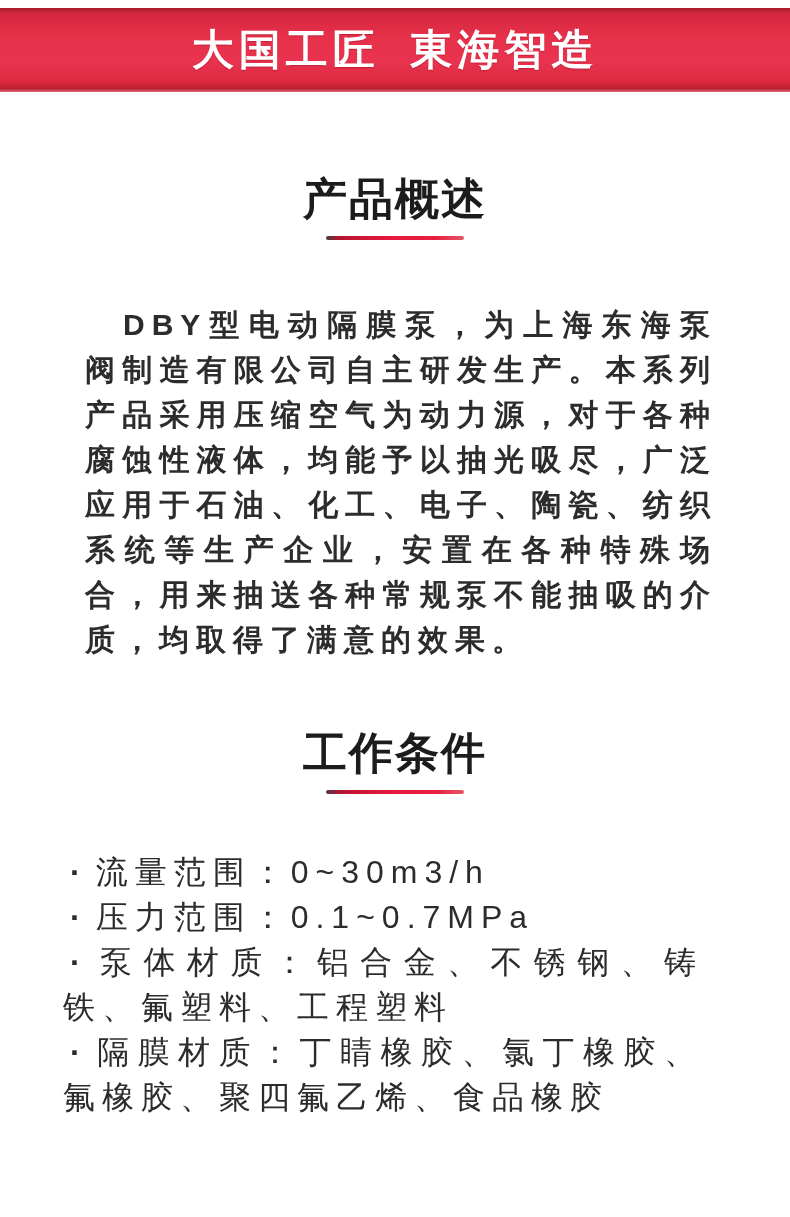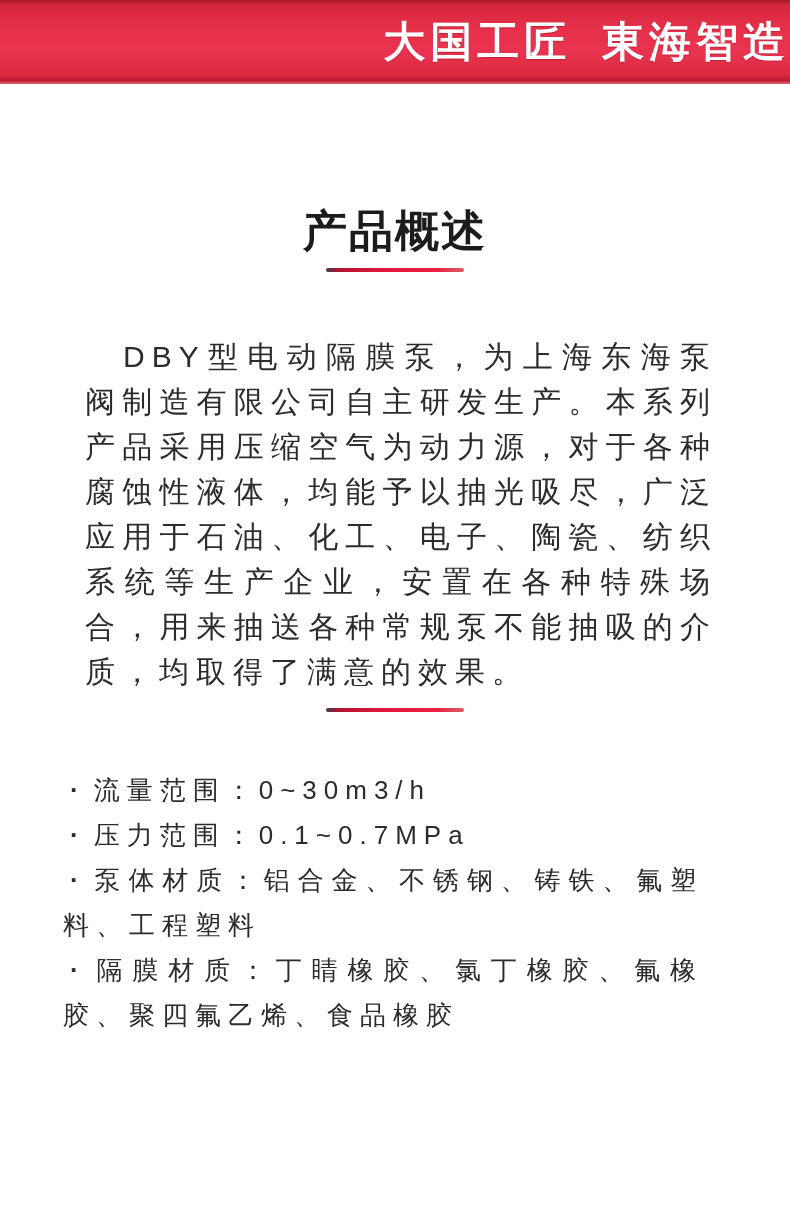--- a/index.html
+++ b/index.html
@@ -10,24 +10,25 @@
   body {
     width: 790px;
     height: 1217px;
     overflow: hidden;
     font-family: "Liberation Sans", sans-serif;
     -webkit-font-smoothing: antialiased;
   }
 
   
   .banner {
+    margin-top: 8px;
     height: 84px;
     display: flex;
     align-items: center;
-    justify-content: flex-end;
+    justify-content: center;
     background: linear-gradient(180deg,
       #a81a2b 0%,
       #d62740 7%,
       #e7314a 35%,
       #e93350 62%,
       #dd2a40 88%,
       #bc1f33 96%,
       #e06a78 100%);
   }
   .banner-title {
@@ -43,21 +44,21 @@
   
   .section-title {
     margin: 0;
     text-align: center;
     font-size: 44px;
     line-height: 46px;
     font-weight: bold;
     color: #1c1c1c;
     letter-spacing: 2px;
   }
-  .section-overview .section-title { padding-top: 84px; margin-top: 40px; }
+  .section-overview .section-title { padding-top: 84px; }
   .section-conditions .section-title { padding-top: 68px; }
 
   .title-underline {
     width: 138px;
     height: 4px;
     margin: 14px auto 0 auto;
     border-radius: 2px;
     background: linear-gradient(90deg,
       #4a3b42 0%,
       #b5152f 10%,
@@ -68,27 +69,27 @@
 
   
   .overview-body {
     margin: 62px 73px 0 85px;
     font-size: 30px;
     line-height: 45px;
     letter-spacing: 7px;
     color: #2c2c2c;
     text-align: justify;
     text-indent: 38px;
-    font-weight: 400;
+    font-weight: 700;
   }
 
   
   .conditions-list {
     margin: 56px 87px 0 63px;
-    font-size: 26px;
+    font-size: 32px;
     line-height: 45px;
     letter-spacing: 7px;
     color: #2c2c2c;
   }
   .condition-item {
     text-align: justify;
     text-indent: 7px;
   }
   .condition-item .bullet {
     display: inline-block;
@@ -105,20 +106,21 @@
   <div class="banner-title">大国工匠 東海智造</div>
 </header>
 
 <section class="section-overview">
   <h2 class="section-title">产品概述</h2>
   <div class="title-underline"></div>
   <p class="overview-body">DBY型电动隔膜泵，为上海东海泵阀制造有限公司自主研发生产。本系列产品采用压缩空气为动力源，对于各种腐蚀性液体，均能予以抽光吸尽，广泛应用于石油、化工、电子、陶瓷、纺织系统等生产企业，安置在各种特殊场合，用来抽送各种常规泵不能抽吸的介质，均取得了满意的效果。</p>
 </section>
 
 <section class="section-conditions">
+  <h2 class="section-title">工作条件</h2>
   <div class="title-underline"></div>
 
   <div class="conditions-list">
 
       <div class="condition-item">
         <span class="bullet">·</span><span>流量范围：0~30m3/h</span>
       </div>
 
 
       <div class="condition-item">

